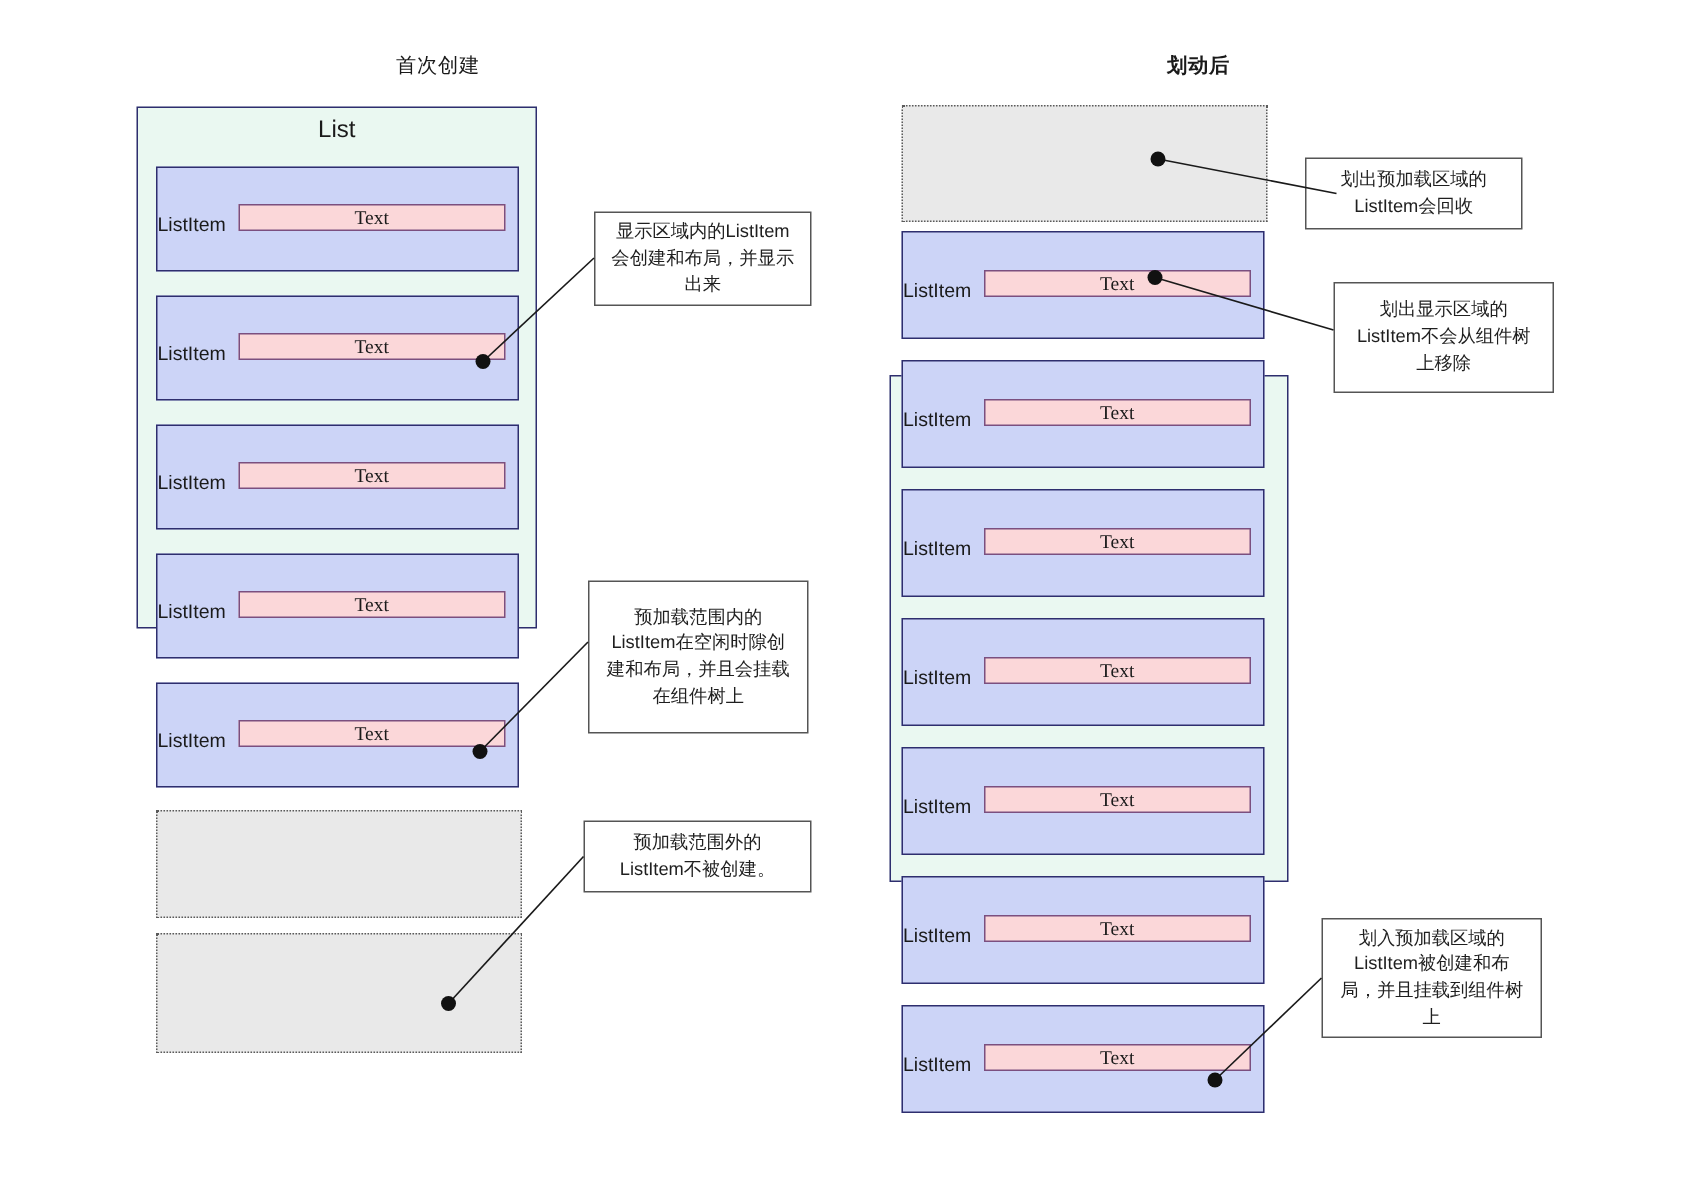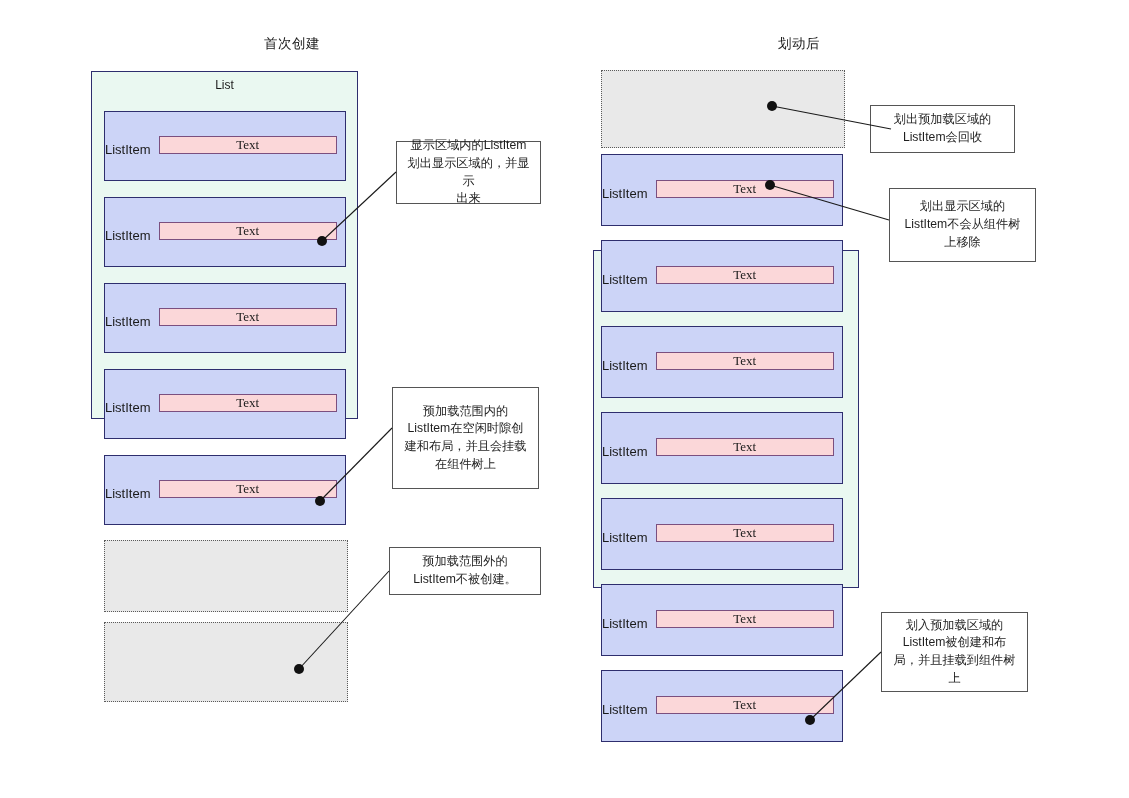--- a/index.html
+++ b/index.html
@@ -29,21 +29,21 @@
   
   .list-container {
     position: absolute;
     background: #eaf8f1;
     border: 1.3px solid #2e2e6e;
   }
   .list-label {
     position: absolute;
     top: 6px; left: 0; right: 0;
     text-align: center;
-    font-size: 12px;
+    font-size: 16px;
     color: #1a1a1a;
   }
 
   
   .list-item {
     position: absolute;
     background: #ccd4f7;
     border: 1.3px solid #2e2e6e;
     display: flex;
     flex-direction: row;
@@ -106,21 +106,21 @@
   }
   svg.leaders line { stroke: #1a1a1a; stroke-width: 1.1; }
   svg.leaders circle { fill: #111111; }
 </style>
 </head>
 <body>
 
 <div id="canvas">
 
   <div class="col-title" style="left:130px; top:35px; width:190px;">首次创建</div>
-  <div class="col-title" style="left:630px; top:35px; width:190px;">划动后</div>
+  <div class="col-title" style="left:630px; top:35px; width:190px;font-weight:bold;">划动后</div>
 
   <div class="list-container" style="left:91px; top:71px; width:267px; height:348px;">
     <span class="list-label">List</span>
   </div>
 
   <div class="list-item" style="left:104px; top:111px; width:242px; height:70px;">
     <span class="list-item-label">ListItem</span>
     <div class="text-box">
       <span class="text-label">Text</span>
     </div>
@@ -205,21 +205,21 @@
 
   <div class="list-item" style="left:601px; top:670px; width:242px; height:72px;">
     <span class="list-item-label">ListItem</span>
     <div class="text-box">
       <span class="text-label">Text</span>
     </div>
   </div>
 
   <div class="callout" style="left:396px; top:141px; width:145px; height:63px;">
     <span class="callout-text">显示区域内的ListItem
-划出显示区域的，并显示
+会创建和布局，并显示
 出来</span>
   </div>
 
   <div class="callout" style="left:392px; top:387px; width:147px; height:102px;">
     <span class="callout-text">预加载范围内的
 ListItem在空闲时隙创
 建和布局，并且会挂载
 在组件树上</span>
   </div>
 

